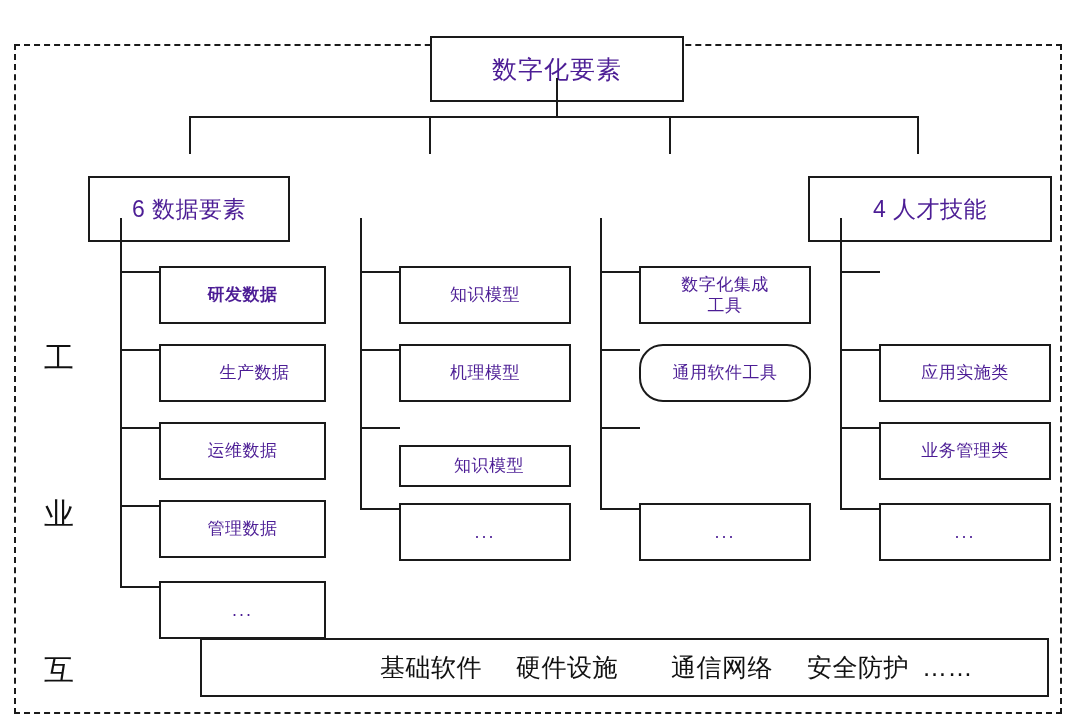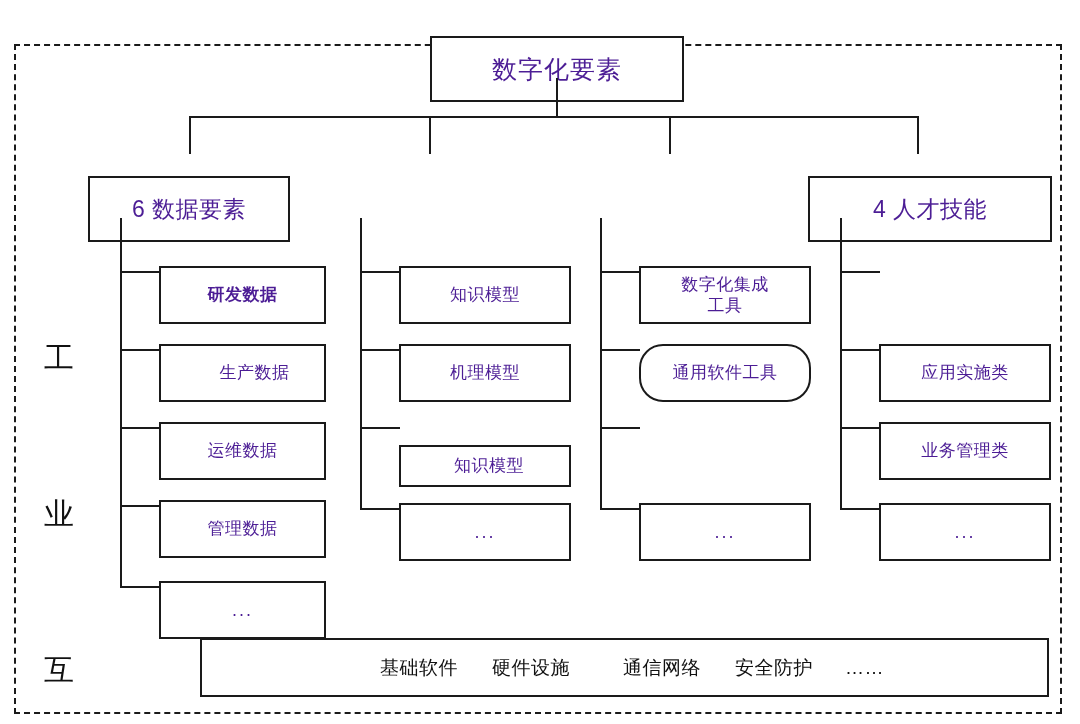--- a/index.html
+++ b/index.html
@@ -90,21 +90,21 @@
     box-sizing: border-box;
     background: #ffffff;
     border: 2px solid #1a1a1a;
     z-index: 1;
   }
   .infra-items {
     position: absolute;
     display: flex;
     align-items: center;
     z-index: 2;
-    font-size: 19px;
+    font-size: 25px;
     color: #111111;
     letter-spacing: 0.5px;
   }
   .infra-items .infra-item {
     white-space: nowrap;
   }
 
   
   .line-v {
     position: absolute;
@@ -187,17 +187,17 @@
   <div class="line-h" style="left:840px; top:508px; width:40px;"></div>
   <div class="box box-leaf" style="left:879px; top:320px; width:172px; height:58px;">应用实施类</div>
   <div class="box box-leaf" style="left:879px; top:398px; width:172px; height:58px;text-align:right;">业务管理类</div>
   <div class="box box-leaf ellipsis" style="left:879px; top:479px; width:172px; height:58px;">...</div>
 
   <div class="bar-infra" style="left:200px; top:638px; width:849px; height:59px;"></div>
   <div class="infra-items" style="left:380px; top:638px; width:660px; height:59px;">
     <span class="infra-item" style="margin-right:34px;">基础软件</span>
     <span class="infra-item" style="margin-right:53px;text-align:right;">硬件设施</span>
     <span class="infra-item" style="margin-right:34px;">通信网络</span>
-    <span class="infra-item" style="margin-right:32px;">安全防护</span>
+    <span class="infra-item" style="margin-right:13px;">安全防护</span>
     <span class="infra-item">……</span>
   </div>
 
 </div>
 
 </body></html>

